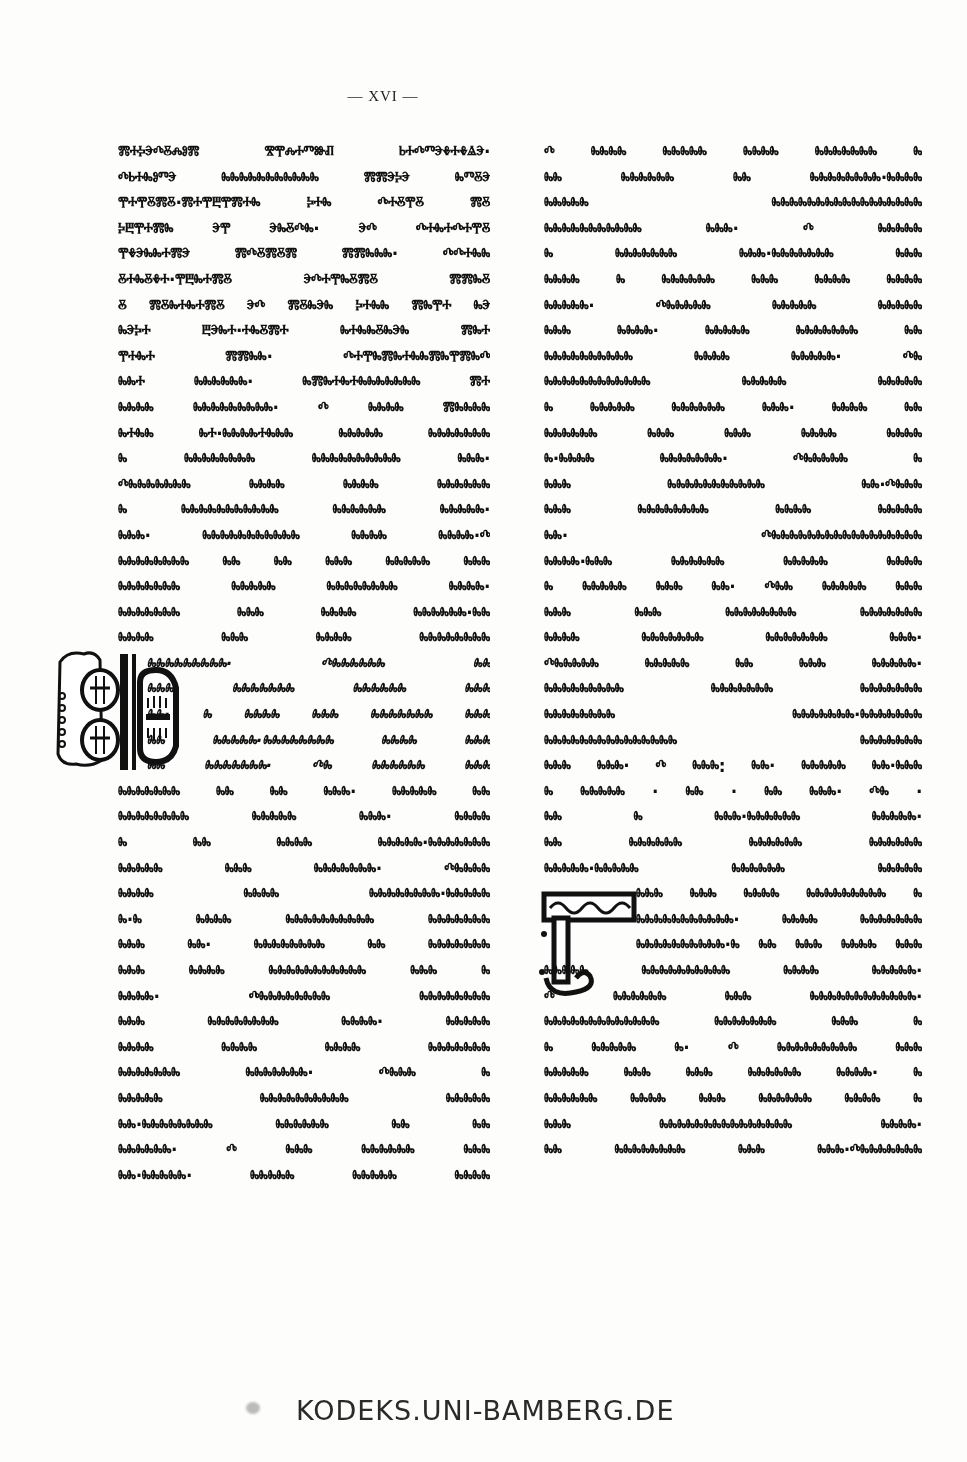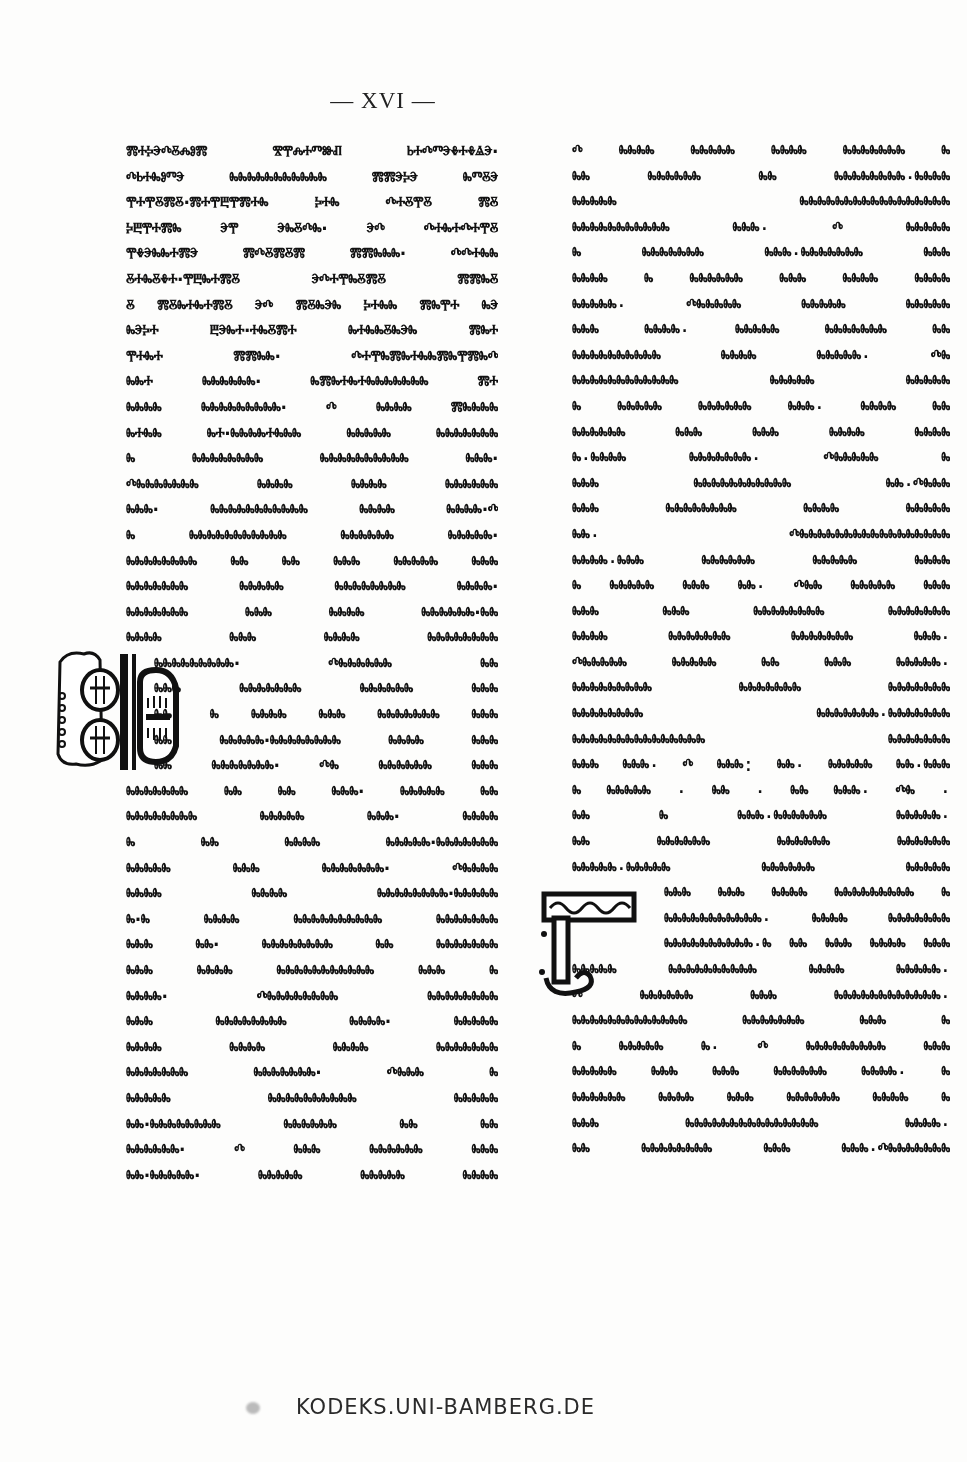--- a/index.html
+++ b/index.html
@@ -2,41 +2,41 @@
 <html><head>
 <meta charset="utf-8">
 <style>
   html, body { margin:0; padding:0; }
   body {
     width:967px; height:1462px; background:#fdfdfc; position:relative; overflow:hidden;
     font-family:"DejaVu Sans", sans-serif; color:#111;
   }
   .page-number {
     position:absolute; top:88px; left:0; width:766px; text-align:center;
-    font-family:"Liberation Serif", serif; font-size:23px; color:#222; letter-spacing:1px;
+    font-family:"Liberation Serif", serif; font-size:15px; color:#222; letter-spacing:1px;
   }
   .column { position:absolute; top:140px; }
-  .col-left { left:126px; width:372px; }
-  .col-right { left:572px; width:378px;font-family:Liberation Mono, monospace; }
+  .col-left { left:118px; width:372px; }
+  .col-right { left:544px; width:378px; }
   .line {
     height:25.6px; line-height:25.6px; white-space:nowrap; overflow:hidden;
     font-size:17px; font-weight:bold; letter-spacing:-0.5px;
     transform:scaleY(1.05); text-align:justify; text-align-last:justify;
   }
-  .indent-initial { padding-left:28px; }
+  .indent-initial { padding-left:28px;font-style:italic; }
   .indent-initial-right { padding-left:92px; }
   .initial-left {
     position:absolute; left:54px; top:648px; width:132px; height:122px;
   }
   .initial-right {
     position:absolute; left:536px; top:888px; width:104px; height:112px;
   }
   .watermark {
     position:absolute; top:1395px; left:296px; font-family:"DejaVu Sans", sans-serif;
-    font-size:21px; color:#2a2a2a; letter-spacing:1px;
+    font-size:27px; color:#2a2a2a; letter-spacing:1px;
   }
   .watermark-dot {
     position:absolute; top:1402px; left:246px; width:14px; height:12px; border-radius:50%;
     background:#bbb; filter:blur(1px);
   }
 </style>
 </head>
 <body>
 
 <div class="page-number">— XVI —</div>
@@ -85,22 +85,22 @@
     <div class="line">ⰹⰷⰵⰸⰸⰰⰿⰵ ⰿⰴⰻⰿⰻⰿ ⰿⰿⰸⰸⰸ· ⰴⰴⰰⰸⰸ</div>
     <div class="line">ⰻⰰⰸⰻⰷⰰ·ⰹⰱⰸⰰⰿⰻ ⰵⰴⰰⰹⰸⰻⰿⰻ ⰿⰿⰸⰻ</div>
     <div class="line">ⰻ ⰿⰻⰸⰰⰸⰰⰿⰻ ⰵⰴ ⰿⰻⰸⰵⰸ ⰽⰰⰸⰸ ⰿⰸⰹⰰ ⰸⰵ</div>
     <div class="line">ⰸⰵⰽⰰ ⰱⰵⰸⰰ·ⰰⰸⰻⰿⰰ ⰸⰰⰸⰸⰻⰸⰵⰸ ⰿⰸⰰ</div>
     <div class="line">ⰹⰰⰸⰰ ⰿⰿⰸⰸ· ⰴⰰⰹⰸⰿⰸⰰⰸⰸⰿⰸⰹⰿⰸⰴ</div>
     <div class="line">ⰸⰸⰰ ⰸⰸⰸⰸⰸⰸ· ⰸⰿⰸⰰⰸⰰⰸⰸⰸⰸⰸⰸⰸ ⰿⰰ</div>
     <div class="line">ⰸⰸⰸⰸ ⰸⰸⰸⰸⰸⰸⰸⰸⰸ· ⰴ ⰸⰸⰸⰸ ⰿⰸⰸⰸⰸ</div>
     <div class="line">ⰸⰰⰸⰸ ⰸⰰ·ⰸⰸⰸⰸⰰⰸⰸⰸ ⰸⰸⰸⰸⰸ ⰸⰸⰸⰸⰸⰸⰸ</div>
     <div class="line">ⰸ ⰸⰸⰸⰸⰸⰸⰸⰸ ⰸⰸⰸⰸⰸⰸⰸⰸⰸⰸ ⰸⰸⰸ·</div>
     <div class="line">ⰴⰸⰸⰸⰸⰸⰸⰸ ⰸⰸⰸⰸ ⰸⰸⰸⰸ ⰸⰸⰸⰸⰸⰸ</div>
+    <div class="line">ⰸ ⰸⰸⰸⰸⰸⰸⰸⰸⰸⰸⰸ ⰸⰸⰸⰸⰸⰸ ⰸⰸⰸⰸⰸ·</div>
     <div class="line">ⰸⰸⰸ· ⰸⰸⰸⰸⰸⰸⰸⰸⰸⰸⰸ ⰸⰸⰸⰸ ⰸⰸⰸⰸ·ⰴ</div>
-    <div class="line">ⰸ ⰸⰸⰸⰸⰸⰸⰸⰸⰸⰸⰸ ⰸⰸⰸⰸⰸⰸ ⰸⰸⰸⰸⰸ·</div>
     <div class="line">ⰸⰸⰸⰸⰸⰸⰸⰸ ⰸⰸ ⰸⰸ ⰸⰸⰸ ⰸⰸⰸⰸⰸ ⰸⰸⰸ</div>
     <div class="line">ⰸⰸⰸⰸⰸⰸⰸ ⰸⰸⰸⰸⰸ ⰸⰸⰸⰸⰸⰸⰸⰸ ⰸⰸⰸⰸ·</div>
     <div class="line">ⰸⰸⰸⰸⰸⰸⰸ ⰸⰸⰸ ⰸⰸⰸⰸ ⰸⰸⰸⰸⰸⰸ·ⰸⰸ</div>
     <div class="line">ⰸⰸⰸⰸ ⰸⰸⰸ ⰸⰸⰸⰸ ⰸⰸⰸⰸⰸⰸⰸⰸ</div>
     <div class="line indent-initial">ⰸⰸⰸⰸⰸⰸⰸⰸⰸ· ⰴⰸⰸⰸⰸⰸⰸ ⰸⰸ</div>
     <div class="line indent-initial">ⰸⰸⰸ ⰸⰸⰸⰸⰸⰸⰸ ⰸⰸⰸⰸⰸⰸ ⰸⰸⰸ</div>
     <div class="line indent-initial">ⰸⰸ· ⰸ ⰸⰸⰸⰸ ⰸⰸⰸ ⰸⰸⰸⰸⰸⰸⰸ ⰸⰸⰸ</div>
     <div class="line indent-initial">ⰸⰸ ⰸⰸⰸⰸⰸ·ⰸⰸⰸⰸⰸⰸⰸⰸ ⰸⰸⰸⰸ ⰸⰸⰸ</div>
     <div class="line indent-initial">ⰸⰸ ⰸⰸⰸⰸⰸⰸⰸ· ⰴⰸ ⰸⰸⰸⰸⰸⰸ ⰸⰸⰸ</div>
     <div class="line">ⰸⰸⰸⰸⰸⰸⰸ ⰸⰸ ⰸⰸ ⰸⰸⰸ· ⰸⰸⰸⰸⰸ ⰸⰸ</div>

